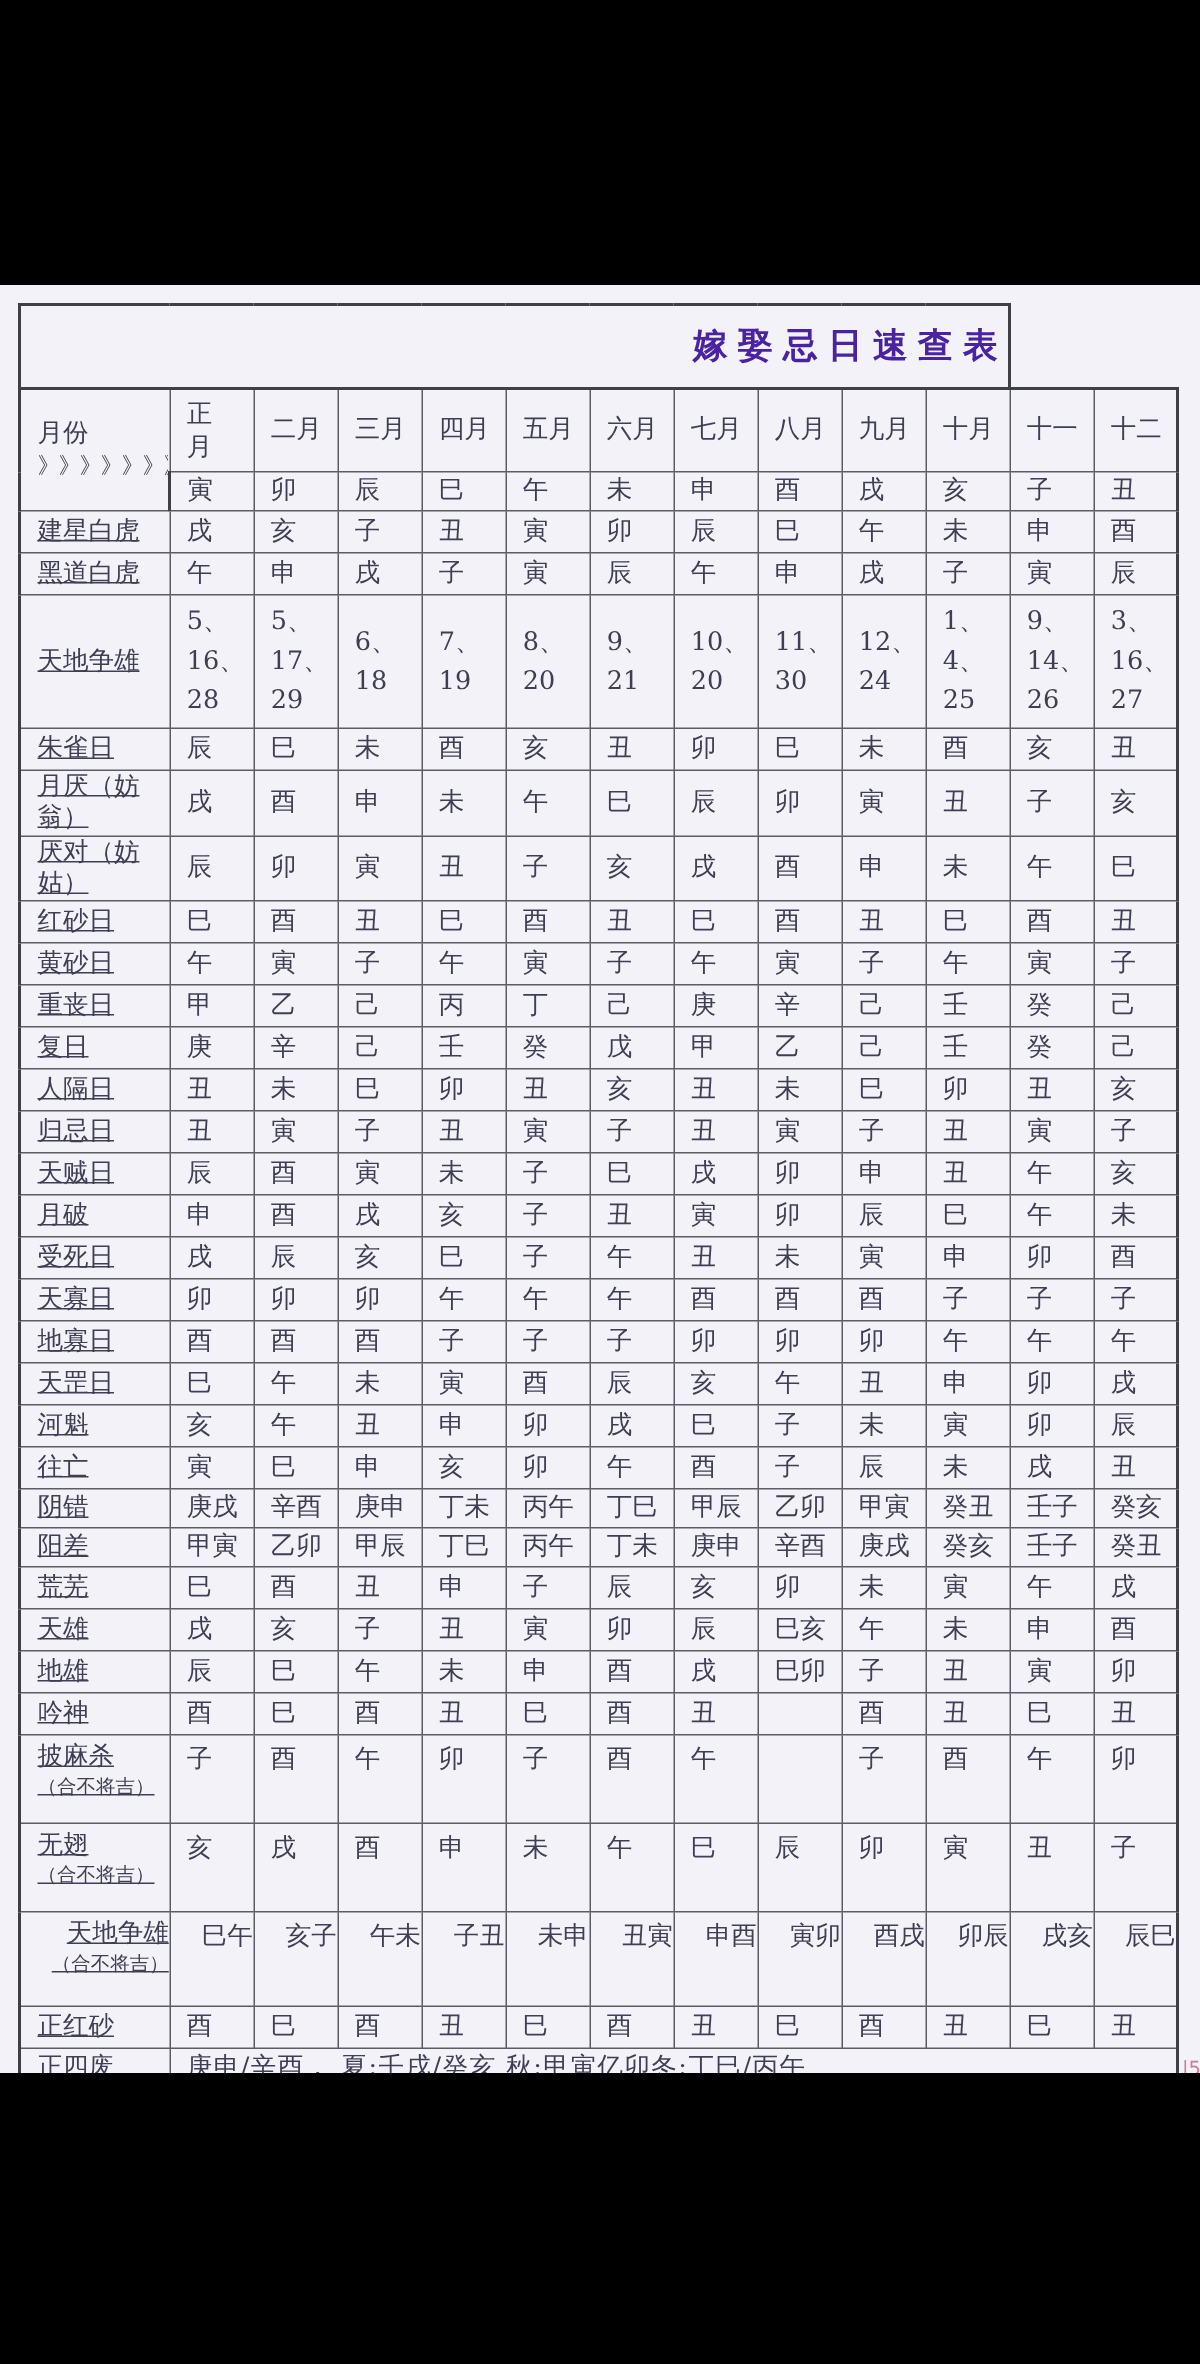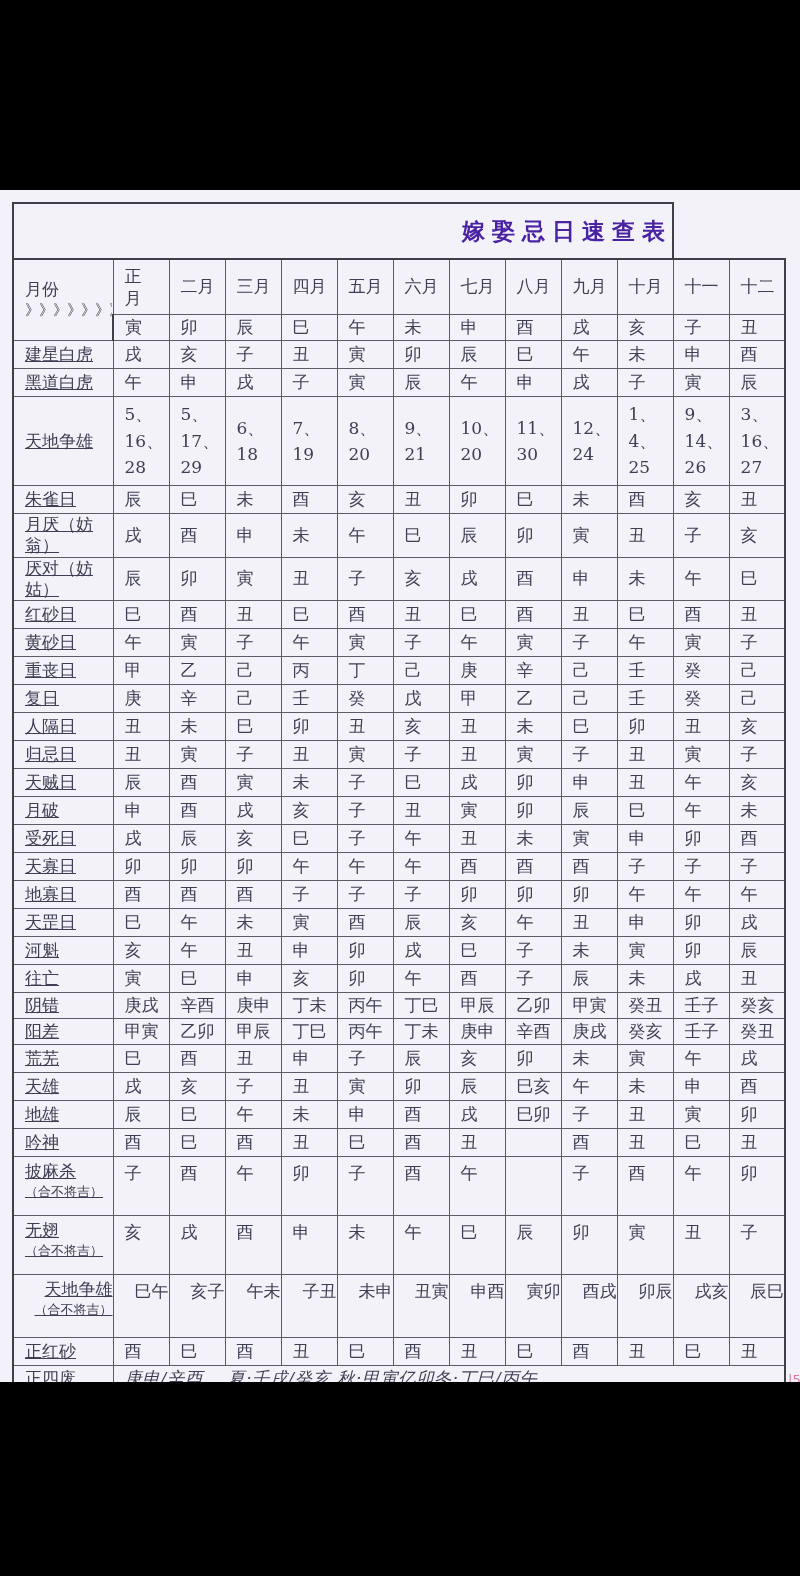--- a/index.html
+++ b/index.html
@@ -36,21 +36,21 @@
 
   tr.r-def td{height:27px;}
   tr.r-short td{height:25px;}
   tr.r-tall td{height:88px;vertical-align:middle;line-height:1.55;}
   tr.r-mid td{height:52px;margin-left:20px;}
   tr.r-big td{height:56px;text-align:right;}
   tr.vtop td{vertical-align:top;padding-top:6px;}
   tr.vtop td.lbl{padding-top:4px;}
   tr.r-sifei td{height:25px;}
   tr.r-fud td{height:26px;}
-  td.sifei{font-size:17px;color:#3e3e54;padding-left:14px;letter-spacing:1px;font-style:italic;}
+  td.sifei{font-size:17px;color:#3e3e54;padding-left:14px;letter-spacing:1px;}
 
   .edge-fragment{position:absolute;left:788px;top:1372px;width:12px;height:16px;overflow:hidden;
       color:#d4799a;font-size:13px;font-family:"DejaVu Sans",sans-serif;white-space:nowrap;}
 </style>
 </head>
 <body>
 
 <div class="stage">
   <div class="band top"></div>
 

